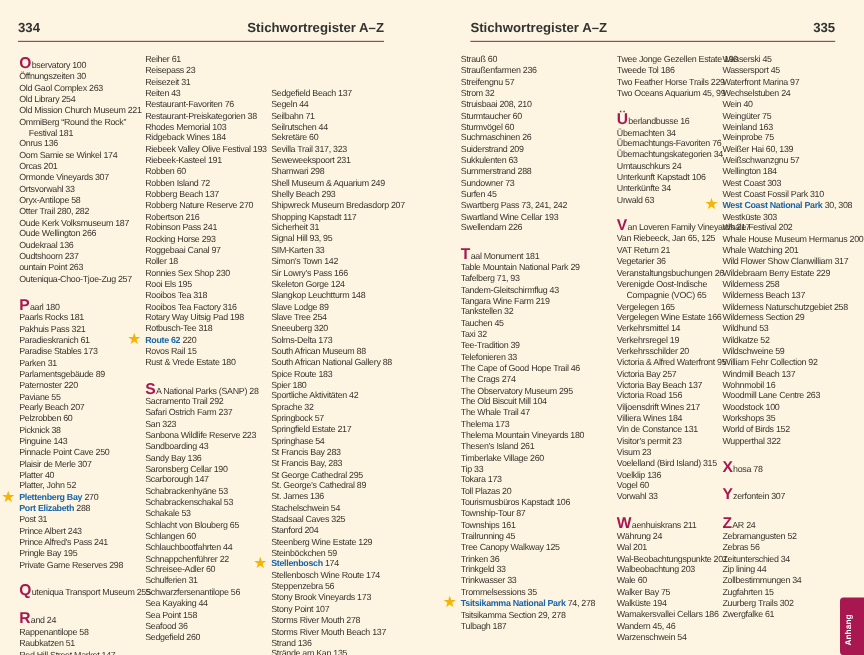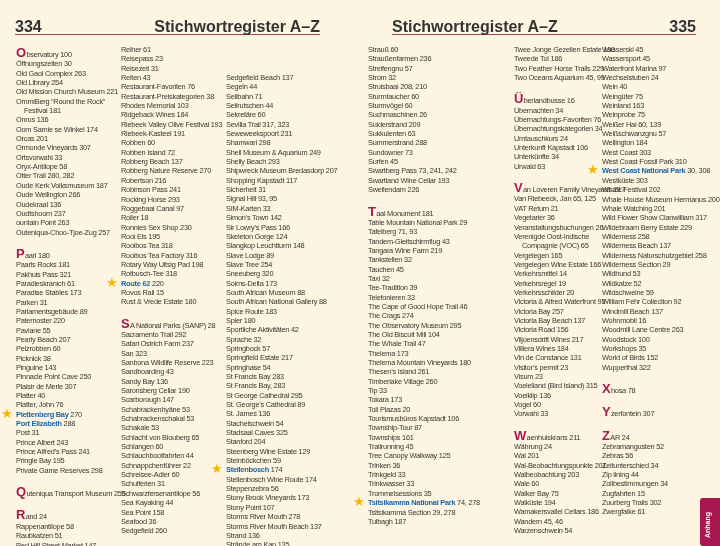--- a/index.html
+++ b/index.html
@@ -1,21 +1,21 @@
 <!DOCTYPE html>
 <html><head>
 <meta charset="utf-8">
 <style>
   html, body { margin:0; padding:0; }
   body { width:720px; height:546px; background:#fdf5e1; overflow:hidden; position:relative;
          font-family:"Liberation Sans", sans-serif; color:#3a3530; }
   .page { position:absolute; top:0; height:546px; }
   .page.left { left:0; width:360px; }
   .page.right { left:360px; width:360px; }
-  .hdr { position:absolute; top:18px; height:14px; font-weight:bold; font-size:16px; color:#333; border-bottom:1.5px solid #a0455e; padding-bottom:2px; display:flex; justify-content:space-between; }
+  .hdr { position:absolute; top:18px; height:14px; font-weight:bold; font-size:11px; color:#333; border-bottom:1.5px solid #a0455e; padding-bottom:2px; display:flex; justify-content:space-between; }
   .page.left .hdr { left:15px; width:305px; }
   .page.right .hdr { left:32px; width:304px; }
   .col { position:absolute; top:45px; font-size:7.4px; line-height:9.35px; font-family:"Liberation Sans", sans-serif; letter-spacing:-0.25px; color:#3a3530; white-space:nowrap; }
   .entry { position:relative; }
   .entry.cont { padding-left:8px; }
   .entry.hl .name { color:#1a65a8; font-weight:bold; }
   .gap { height:9px; }
   .init { color:#a8174f; font-weight:bold; font-size:13px; line-height:10px; margin-right:0.5px; }
   .letter-entry { margin-top:3px; }
   .star { position:absolute; left:-15px; top:-3px; color:#f4b400; font-size:13px; line-height:13px; }
@@ -70,21 +70,21 @@
     <div class="entry">Parlamentsgebäude 89</div>
     <div class="entry">Paternoster 220</div>
     <div class="entry">Paviane 55</div>
     <div class="entry">Pearly Beach 207</div>
     <div class="entry">Pelzrobben 60</div>
     <div class="entry">Picknick 38</div>
     <div class="entry">Pinguine 143</div>
     <div class="entry">Pinnacle Point Cave 250</div>
     <div class="entry">Plaisir de Merle 307</div>
     <div class="entry">Platter 40</div>
-    <div class="entry">Platter, John 76</div>
+    <div class="entry">Platter, John 52</div>
     <div class="entry hl"><span class="star">★</span><span class="name">Plettenberg Bay</span><span> 270</span></div>
     <div class="entry hl"><span class="name">Port Elizabeth</span><span> 288</span></div>
     <div class="entry">Post 31</div>
     <div class="entry">Prince Albert 243</div>
     <div class="entry">Prince Alfred’s Pass 241</div>
     <div class="entry">Pringle Bay 195</div>
     <div class="entry">Private Game Reserves 298</div>
     <div class="gap"></div>
     <div class="entry letter-entry"><span class="init">Q</span><span>uteniqua Transport Museum 255</span></div>
     <div class="gap"></div>
@@ -194,21 +194,21 @@
     <div class="entry">Stellenbosch Wine Route 174</div>
     <div class="entry">Steppenzebra 56</div>
     <div class="entry">Stony Brook Vineyards 173</div>
     <div class="entry">Stony Point 107</div>
     <div class="entry">Storms River Mouth 278</div>
     <div class="entry">Storms River Mouth Beach 137</div>
     <div class="entry">Strand 136</div>
     <div class="entry">Strände am Kap 135</div>
     <div class="entry">Straßenverkehr 19</div>
   </div>
-<div class="col" id="col3" style="left:368px;">
+<div class="col" id="col3" style="left:384px;">
     <div class="entry">Strauß 60</div>
     <div class="entry">Straußenfarmen 236</div>
     <div class="entry">Streifengnu 57</div>
     <div class="entry">Strom 32</div>
     <div class="entry">Struisbaai 208, 210</div>
     <div class="entry">Sturmtaucher 60</div>
     <div class="entry">Sturmvögel 60</div>
     <div class="entry">Suchmaschinen 26</div>
     <div class="entry">Suiderstrand 209</div>
     <div class="entry">Sukkulenten 63</div>

